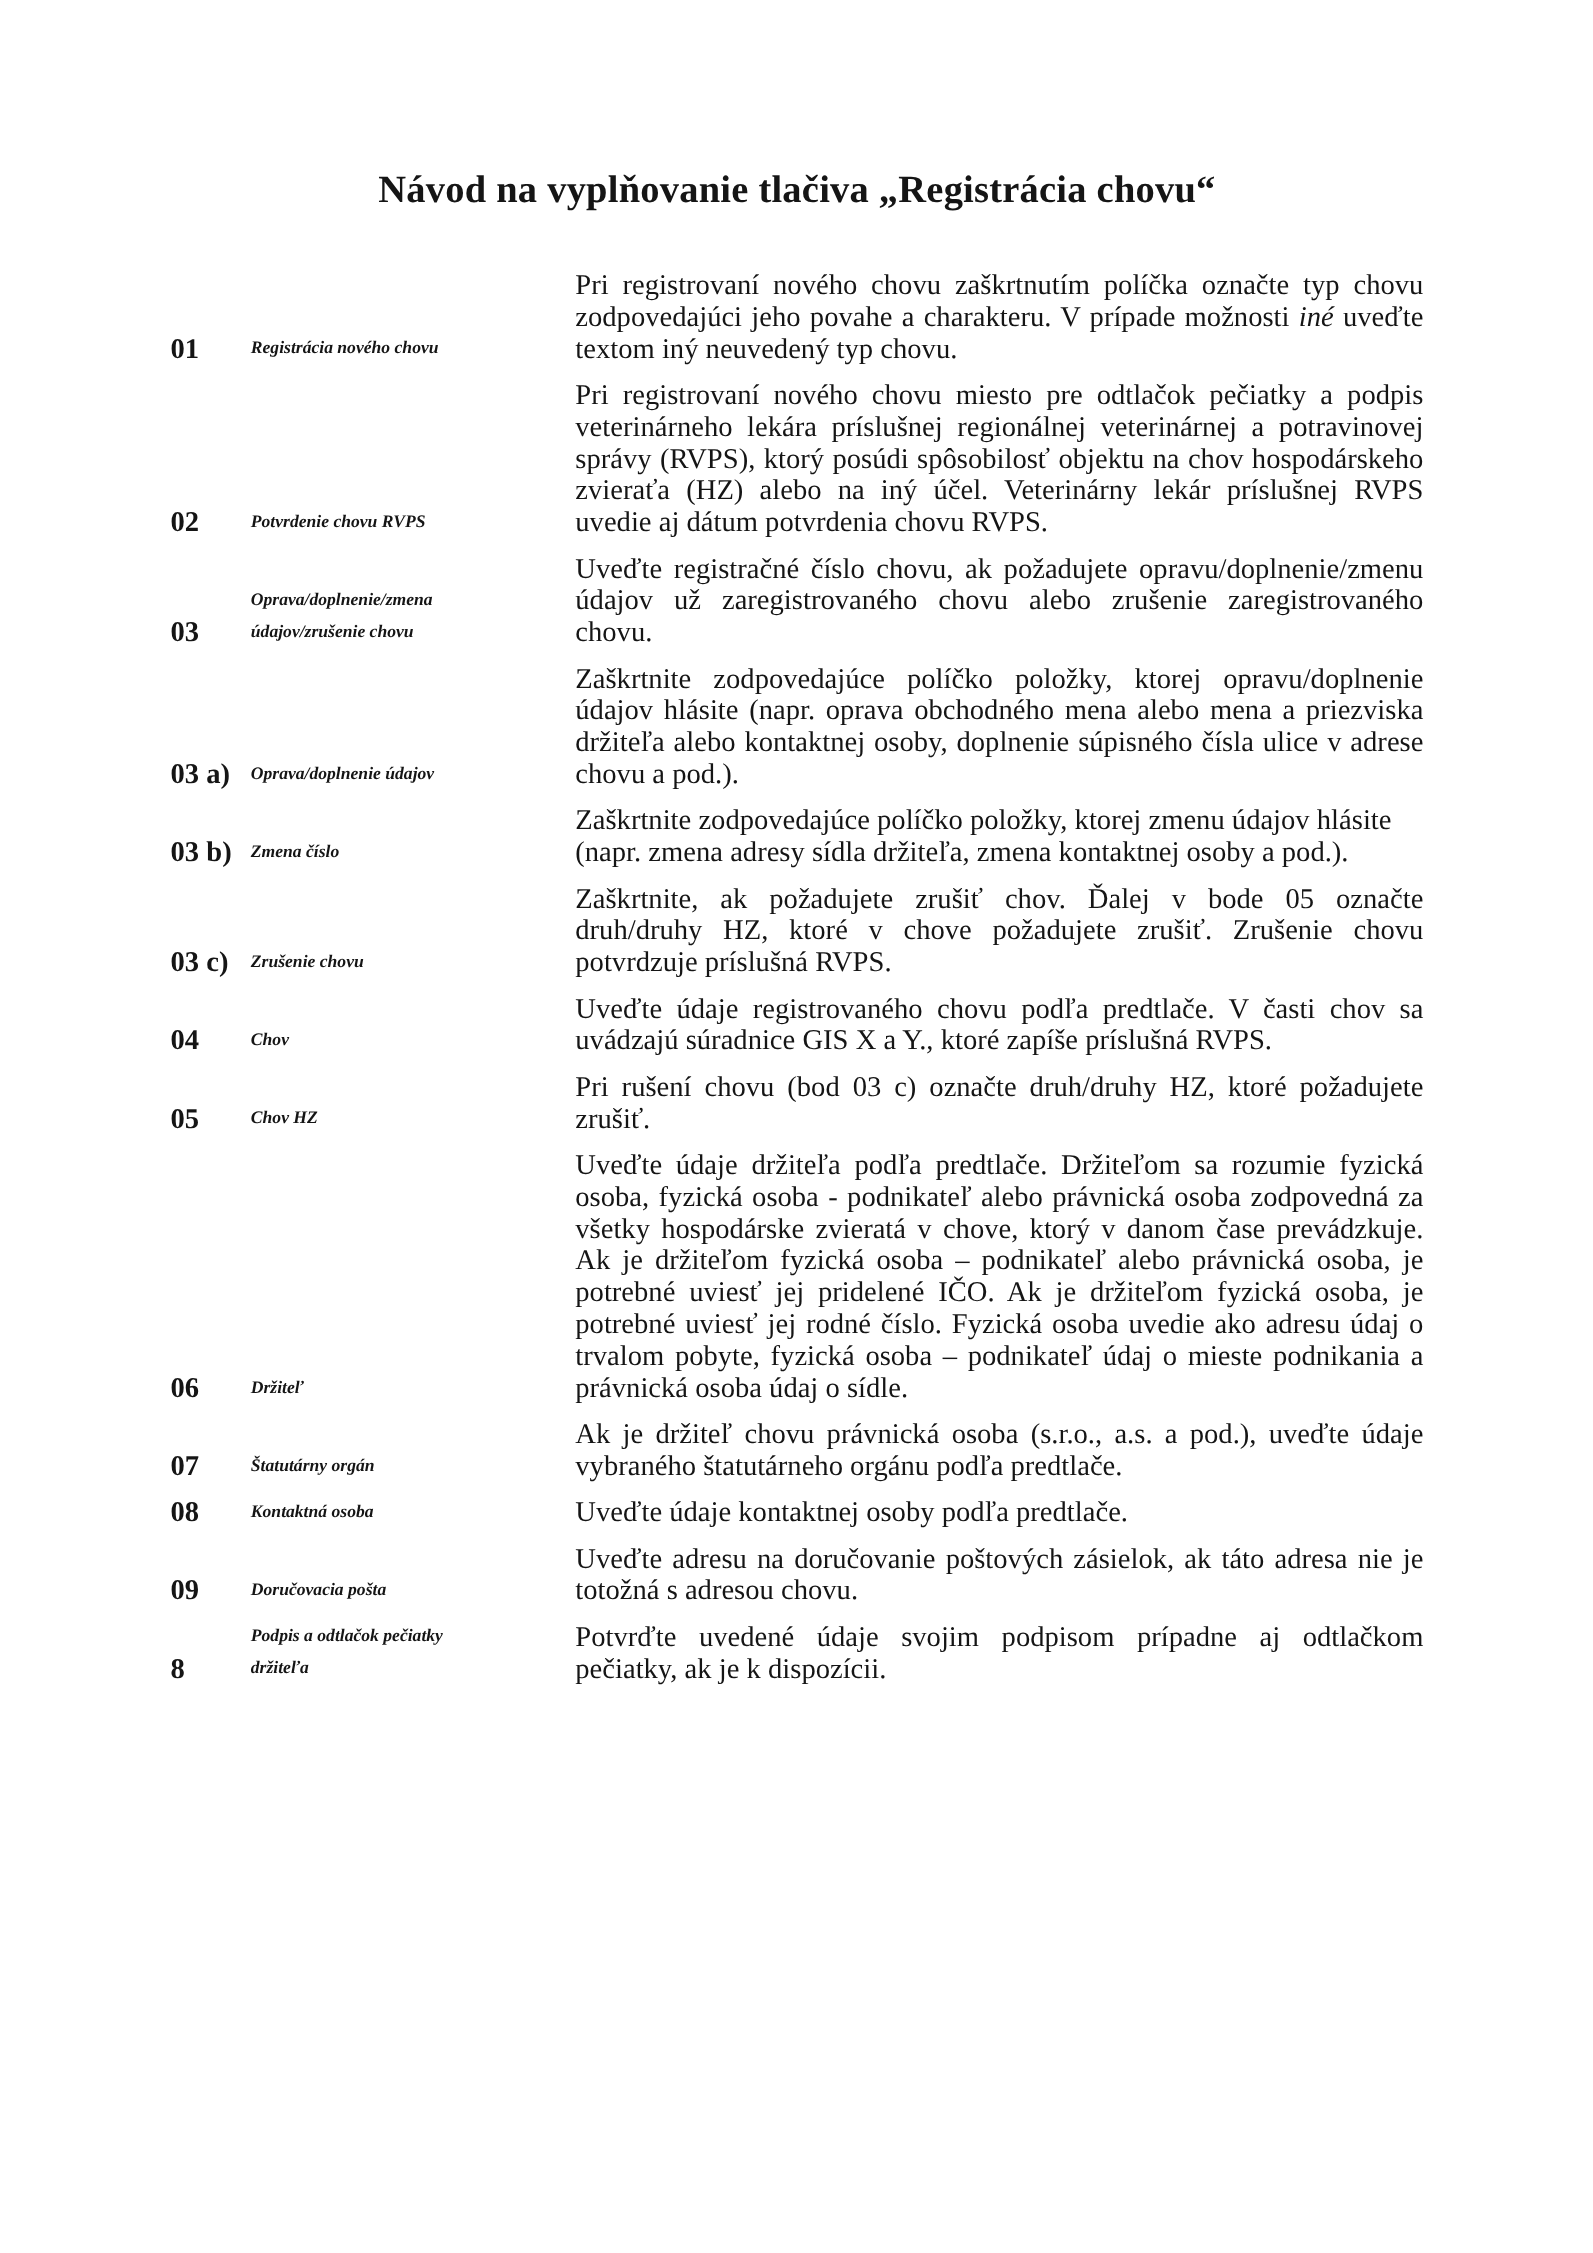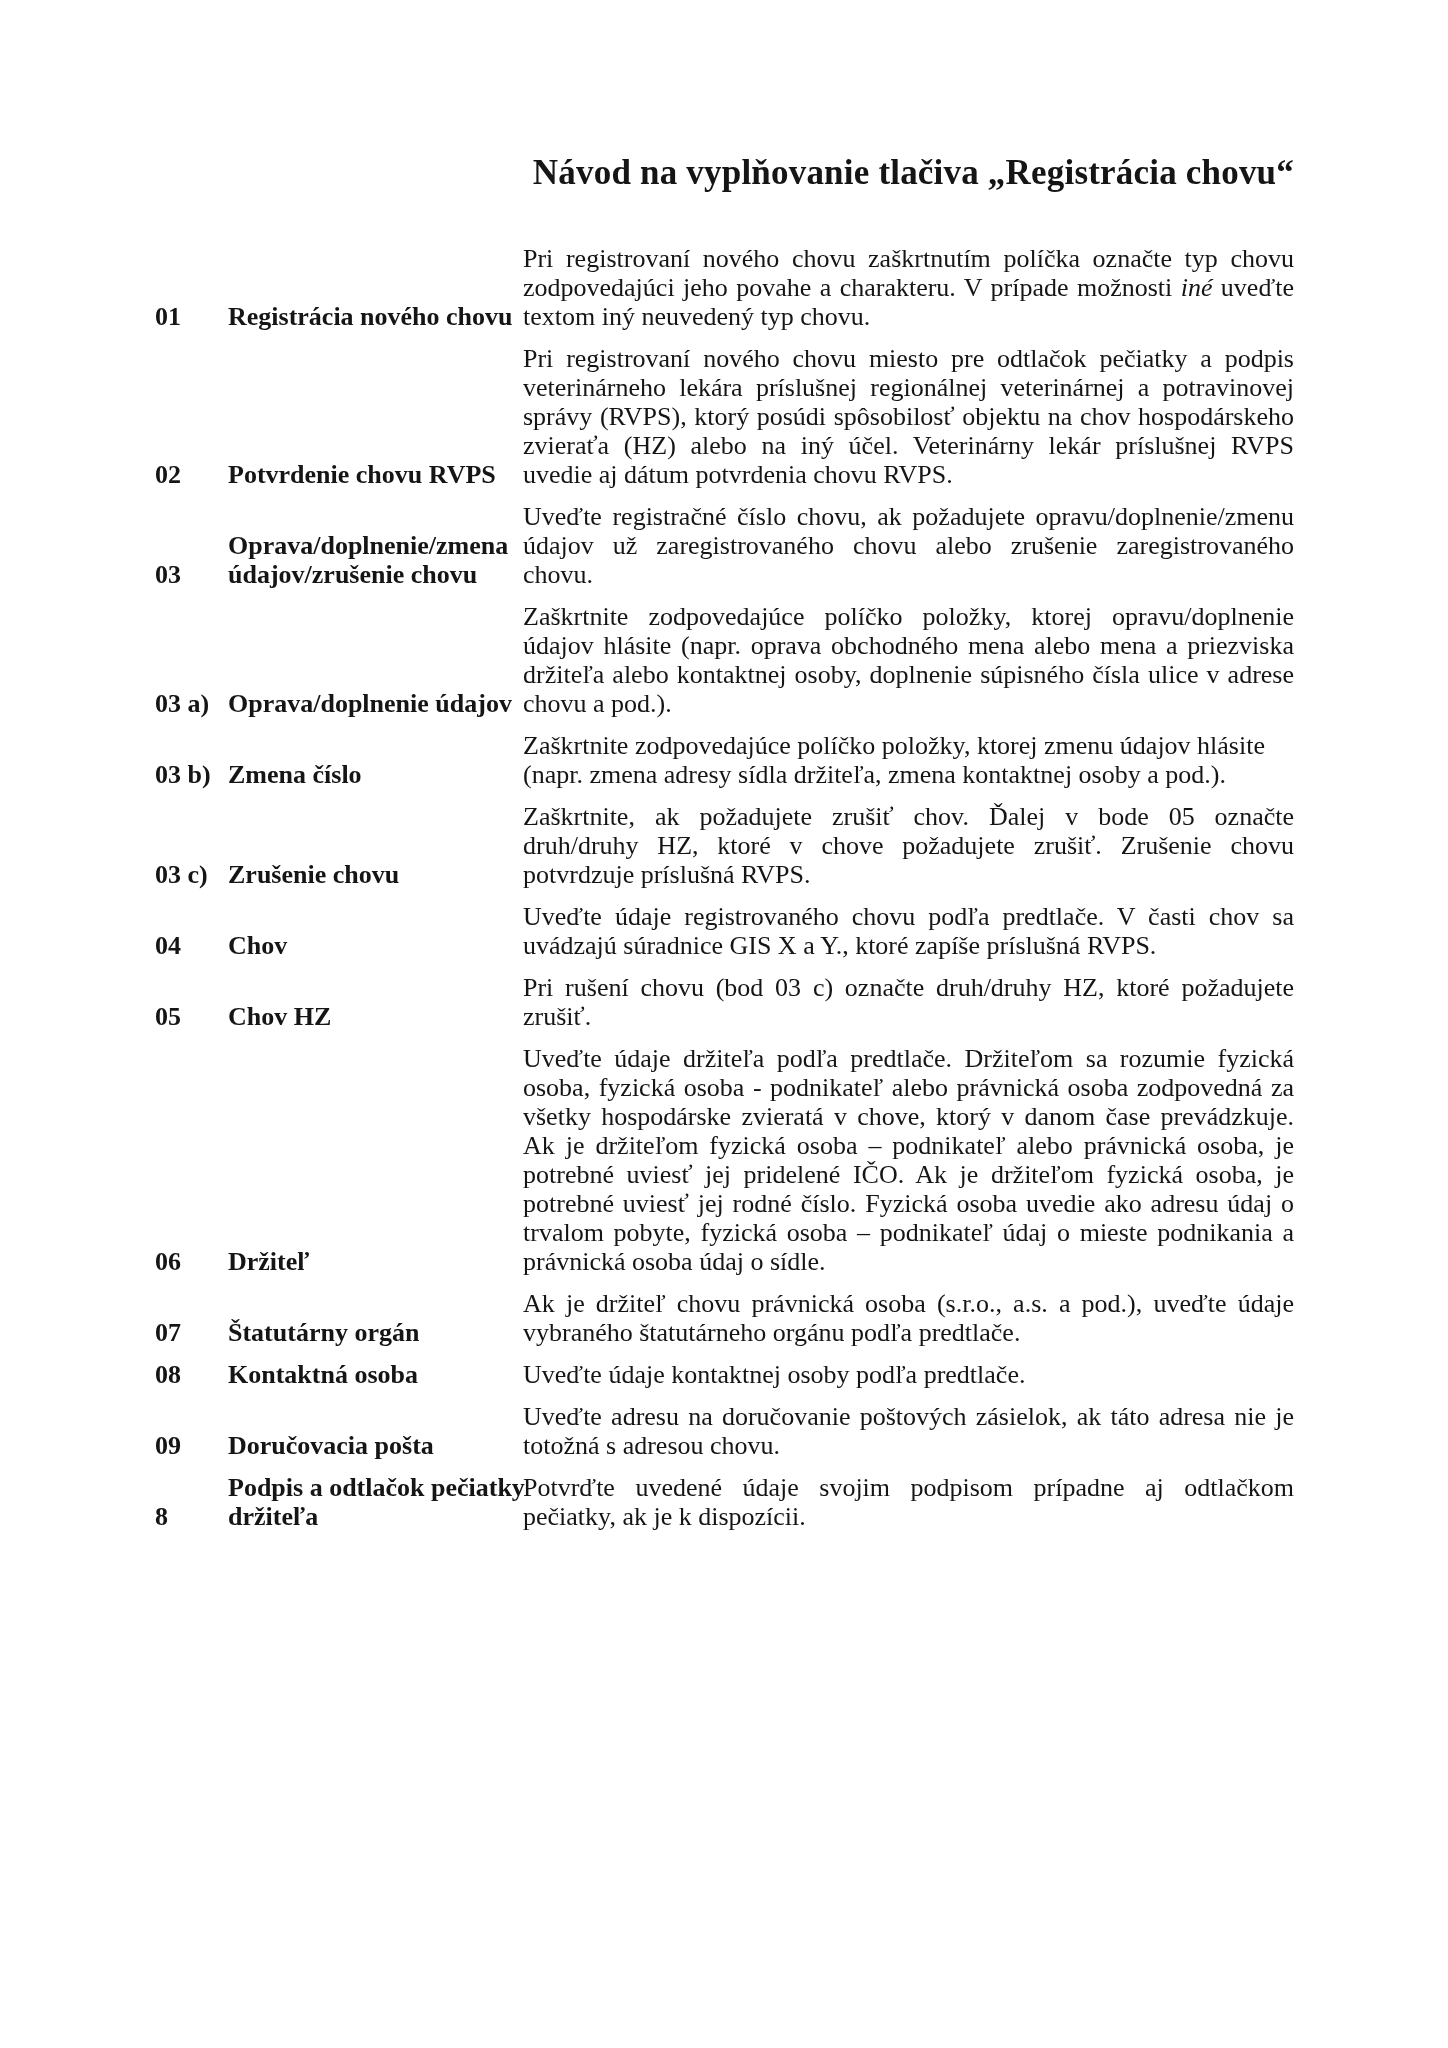--- a/index.html
+++ b/index.html
@@ -13,21 +13,21 @@
     height: 2048px;
     background: #ffffff;
     overflow: hidden;
     box-sizing: border-box;
     padding-top: 152px;
     font-family: "Liberation Serif", "DejaVu Serif", serif;
     color: #151515;
   }
   .title {
     margin: 0 154px 50px 155px;
-    text-align: right;
+    text-align: center;
     font-size: 35px;
     line-height: 42px;
     font-weight: bold;
     letter-spacing: 0.2px;
   }
   .items {
     margin: 0 154px 0 155px;
     width: 1139px;
   }
   .row {
@@ -39,25 +39,26 @@
     flex: none;
     width: 73px;
     font-size: 26px;
     line-height: 29px;
     font-weight: bold;
     white-space: pre;
   }
   .label {
     flex: none;
     width: 295px;
-    font-size: 26px;
+    font-size: 16px;
     line-height: 29px;
     font-weight: bold;
     white-space: pre;
     overflow: visible;
+    font-style: italic;
   }
   .desc {
     flex: none;
     width: 771px;
     font-size: 26px;
     line-height: 29px;
   }
   .para {
     margin: 0;
     text-align: justify;

